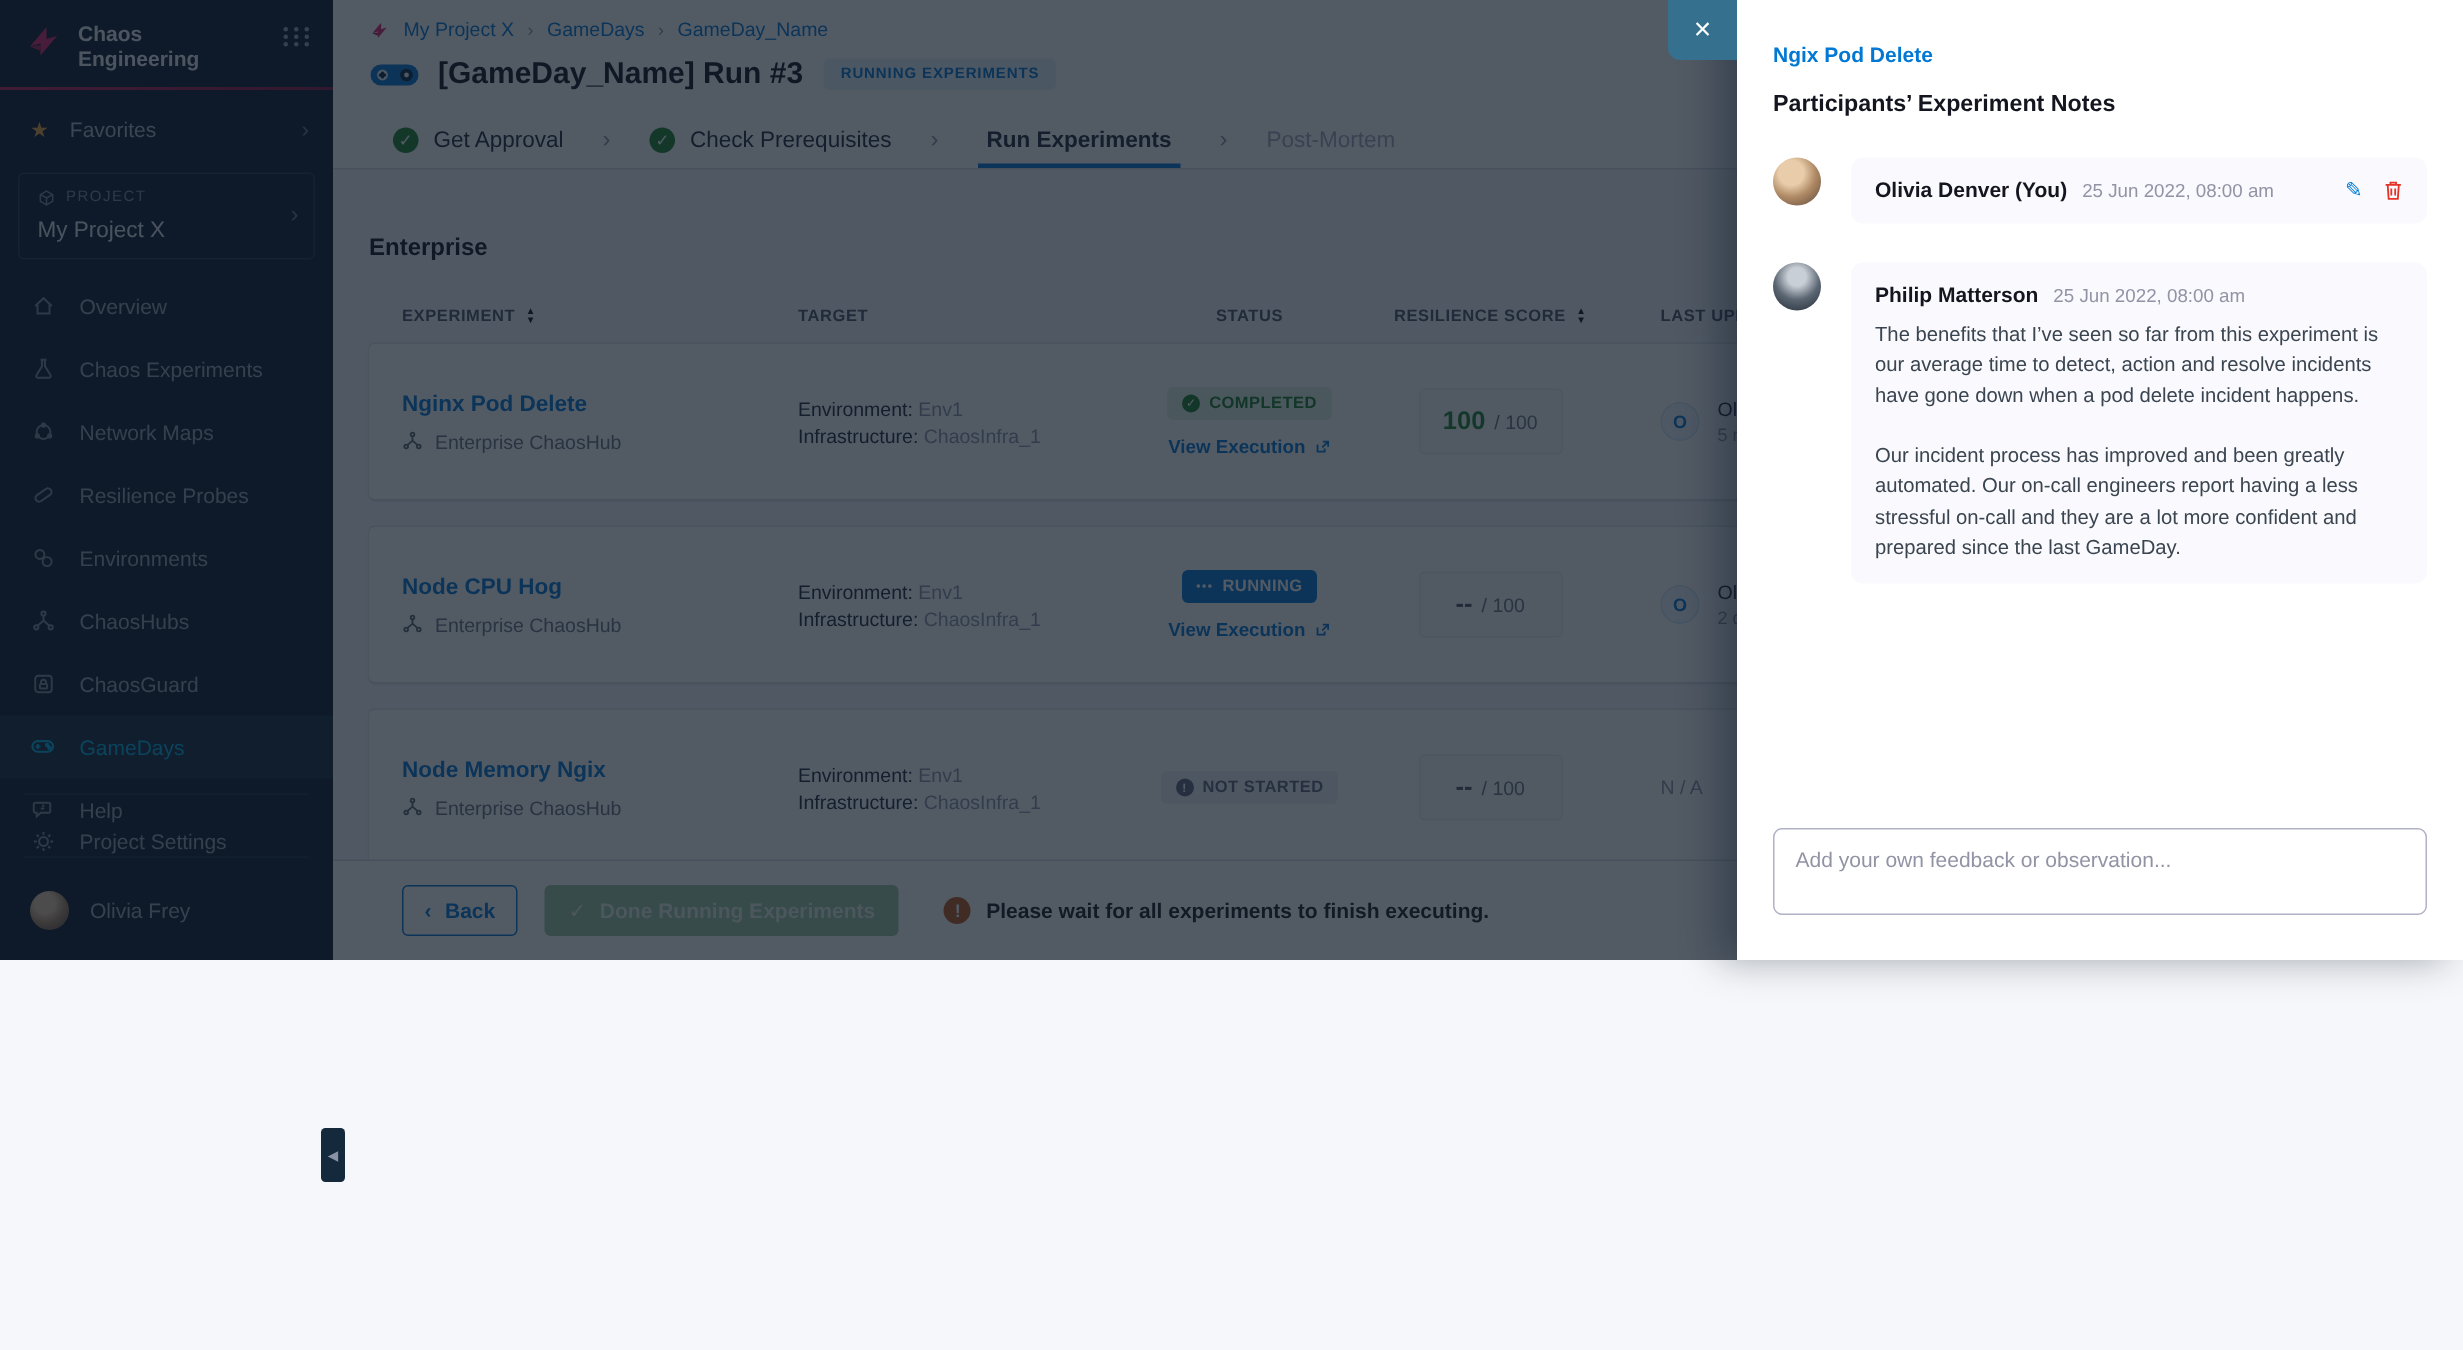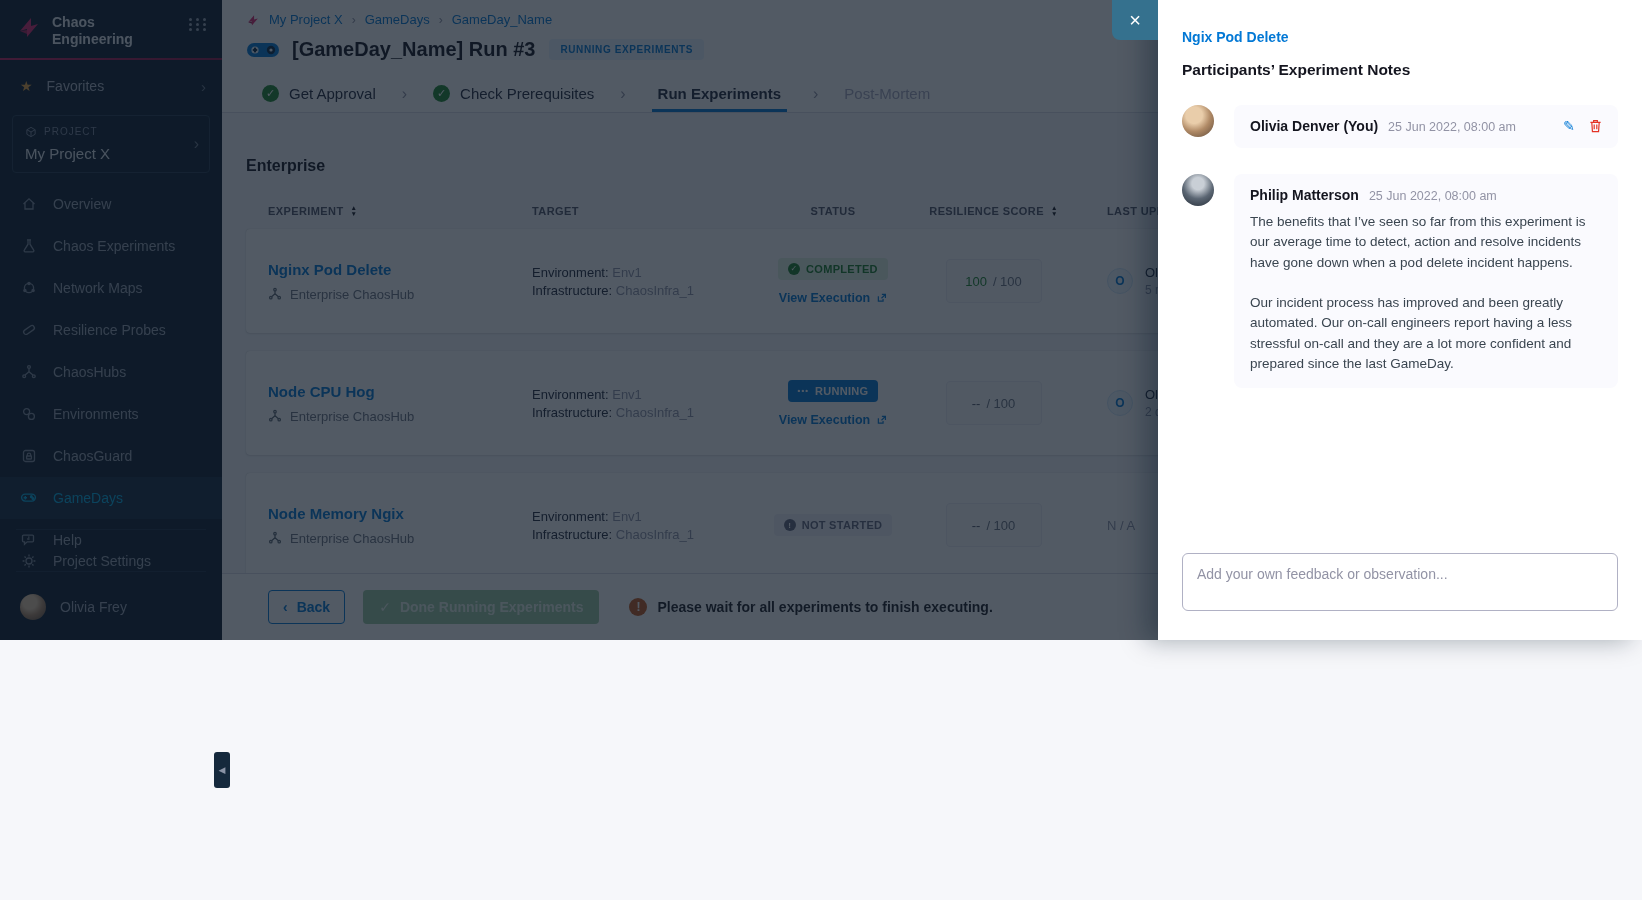--- a/index.html
+++ b/index.html
@@ -71,21 +71,21 @@
   .badge { display:inline-flex; align-items:center; gap:6px; font-size:11px; font-weight:bold; letter-spacing:.3px; padding:5px 10px; border-radius:4px; }
   .badge-completed { background:#e1f4e3; color:#1b7d29; }
   .badge-completed .cc { width:12px; height:12px; border-radius:50%; background:#1b7d29; color:#fff; font-size:8px; display:flex; align-items:center; justify-content:center; }
   .badge-running { background:#0278d5; color:#fff; }
   .badge-running .dots { font-size:8px; letter-spacing:1px; }
   .badge-notstarted { background:#f0f0f7; color:#63667c; }
   .badge-notstarted .nc { width:12px; height:12px; border-radius:50%; background:#63667c; color:#fff; font-size:8px; display:flex; align-items:center; justify-content:center; }
   .view-exec { display:flex; gap:6px; align-items:center; color:#0278d5; font-size:12.5px; font-weight:bold; cursor:pointer; }
   .score-cell { display:flex; justify-content:center; }
   .score-box { width:96px; height:44px; background:#fafbfc; border:1px solid #ececf3; border-radius:4px; display:flex; align-items:center; justify-content:center; gap:6px; }
-  .score-val { color:#1e852c; font-weight:normal; font-size:13px; }
+  .score-val { color:#1e852c; font-weight:bold; font-size:17px; }
   .score-val.na { color:#4f5265; }
   .score-max { color:#6b7280; font-size:13px; }
   .last-cell { display:flex; align-items:center; gap:12px; padding-left:26px; }
   .last-avatar { width:26px; height:26px; border-radius:50%; background:#eef6fd; border:1px solid #cfe6f8; color:#0278d5; font-weight:bold; font-size:12px; display:flex; align-items:center; justify-content:center; flex:none; }
   .last-name { font-size:13px; color:#22283b; white-space:nowrap; }
   .last-time { font-size:12px; color:#9094a8; margin-top:3px; white-space:nowrap; }
   .na-text { color:#9094a8; font-size:13px; padding-left:26px; }
 
   .main-footer { position:absolute; left:0; right:0; bottom:0; height:67px; background:#fff; border-top:1px solid #d9dae5; display:flex; align-items:center; padding:0 24px 0 46px; }
   .btn-back { display:inline-flex; gap:9px; align-items:center; border:1px solid #0278d5; color:#0278d5; background:transparent; border-radius:4px; height:34px; padding:0 14px; font-size:14px; font-weight:bold; cursor:pointer; font-family:inherit; }
@@ -199,36 +199,36 @@
         <span class="ic">
             <svg width="16" height="16" viewBox="0 0 16 16" fill="none" stroke="currentColor" stroke-width="1.3">
               <rect x="2" y="5.6" width="12" height="4.8" rx="2.4" transform="rotate(-35 8 8)"></rect>
             </svg>
           </span>
         <span>Resilience Probes</span>
       </div>
       <div class="sb-item">
         <span class="ic">
             <svg width="16" height="16" viewBox="0 0 16 16" fill="none" stroke="currentColor" stroke-width="1.3">
+              <circle cx="5.6" cy="5.6" r="3"></circle>
+              <circle cx="10.4" cy="10.4" r="3"></circle>
+            </svg>
+          </span>
+        <span>Environments</span>
+      </div>
+      <div class="sb-item">
+        <span class="ic">
+            <svg width="16" height="16" viewBox="0 0 16 16" fill="none" stroke="currentColor" stroke-width="1.3">
               <circle cx="8" cy="3" r="1.4"></circle>
               <circle cx="3.2" cy="12.2" r="1.4"></circle>
               <circle cx="12.8" cy="12.2" r="1.4"></circle>
               <path d="M8 4.6v3.1M8 7.7l-3.9 3.4M8 7.7l3.9 3.4"></path>
             </svg>
           </span>
         <span>ChaosHubs</span>
-      </div>
-      <div class="sb-item">
-        <span class="ic">
-            <svg width="16" height="16" viewBox="0 0 16 16" fill="none" stroke="currentColor" stroke-width="1.3">
-              <circle cx="5.6" cy="5.6" r="3"></circle>
-              <circle cx="10.4" cy="10.4" r="3"></circle>
-            </svg>
-          </span>
-        <span>Environments</span>
       </div>
       <div class="sb-item">
         <span class="ic">
             <svg width="16" height="16" viewBox="0 0 16 16" fill="none" stroke="currentColor" stroke-width="1.3">
               <rect x="2.5" y="2.5" width="11" height="11" rx="2"></rect>
               <path d="M6.3 8V6.8a1.7 1.7 0 0 1 3.4 0V8"></path>
               <rect x="5.6" y="8" width="4.8" height="3" rx=".6"></rect>
             </svg>
           </span>
         <span>ChaosGuard</span>

